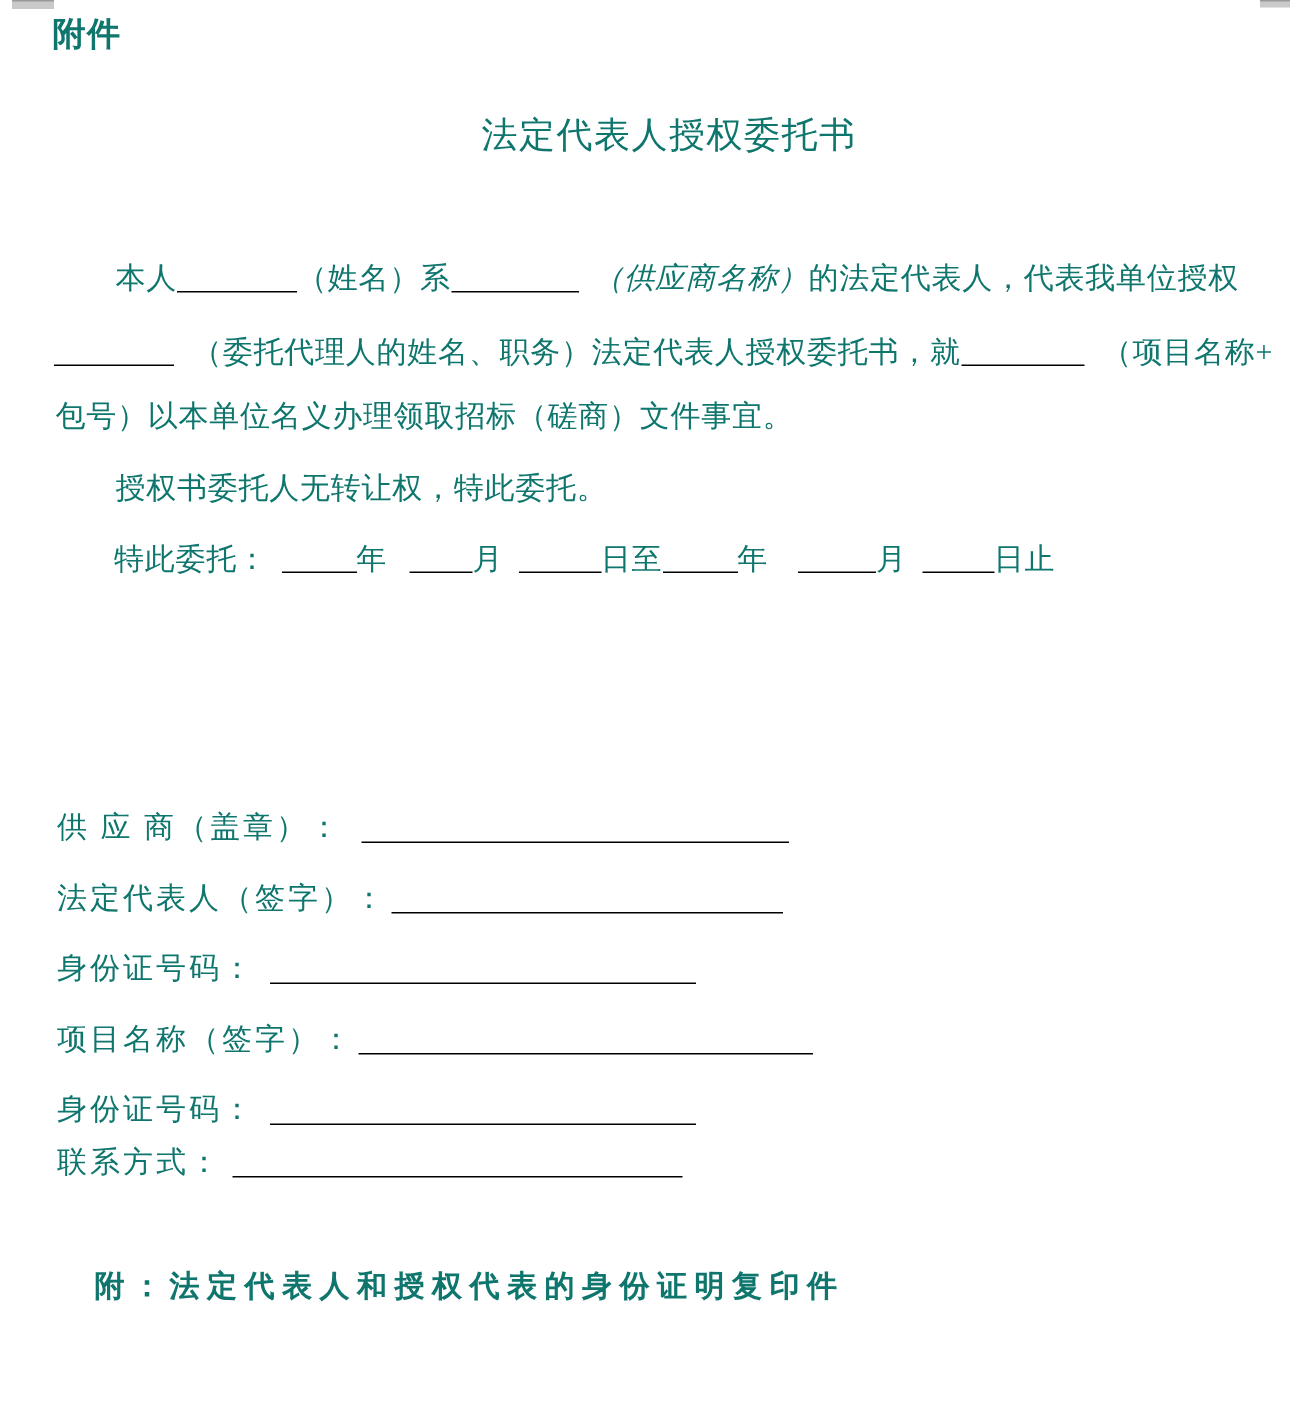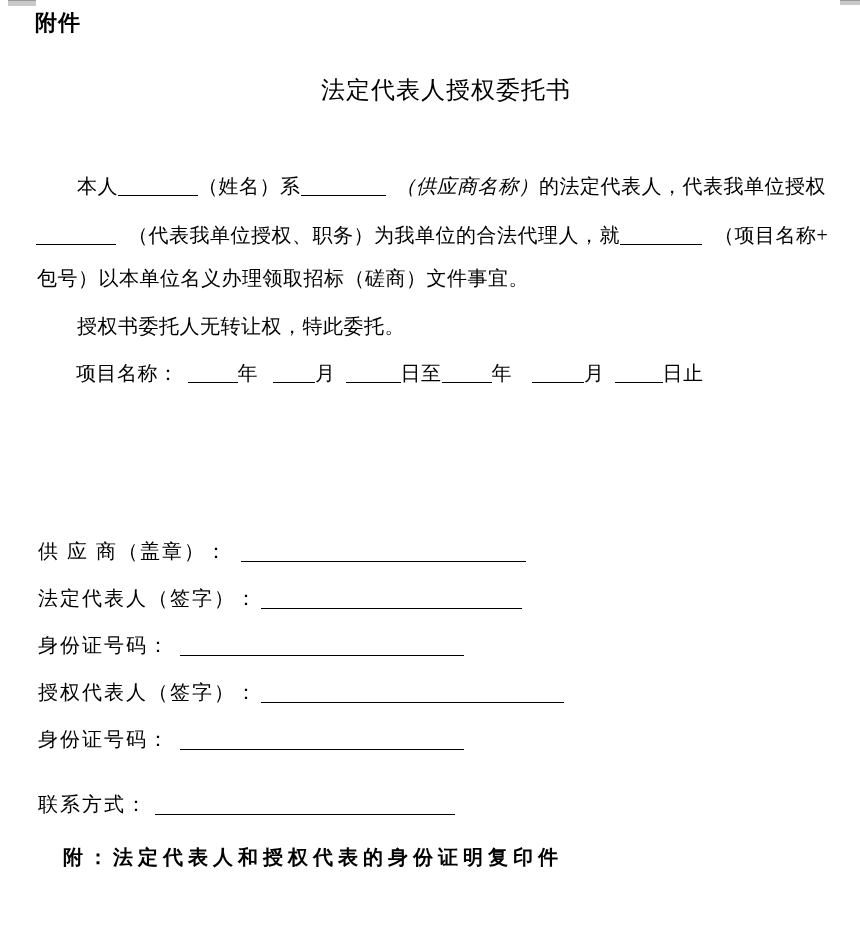--- a/index.html
+++ b/index.html
@@ -1,20 +1,20 @@
 <!DOCTYPE html>
 <html lang="zh"><head>
 <meta charset="utf-8">
 <style>
   html,body{margin:0;padding:0;background:#ffffff;}
   .page{
     position:relative;
     width:860px;height:945px;
     background:#ffffff;
-    color:#000000;
+    color:#0f766e;
     font-family:"Liberation Serif","DejaVu Serif",serif;
     overflow:hidden;
   }
   .artifact{position:absolute;top:0;height:5px;background:#c9c9c9;border-top:1px solid #9a9a9a;}
   .artifact-left{left:8px;width:28px;}
   .artifact-right{left:840px;width:20px;height:4px;}
 
   .att{position:absolute;left:35px;top:8px;font-size:22px;font-weight:bold;letter-spacing:1px;}
   .title{position:absolute;left:0;top:58px;width:100%;margin:16px;text-align:center;
          font-size:24px;font-weight:normal;letter-spacing:1px;}
@@ -28,21 +28,21 @@
   .italic{font-style:italic;}
 
   .blank{display:inline-block;border-bottom:1.5px solid #000;height:14px;vertical-align:-3px;}
   .w80{width:80px}.w85{width:85px}.w82{width:82px}
   .w50{width:50px}.w42{width:42px}.w55{width:55px}.w48{width:48px}.w52{width:52px}
   .mr10{margin-right:10px}.mr12{margin-right:12px}
   .g9{margin-left:9px}.g15{margin-left:15px}.g10{margin-left:10px}.g20{margin-left:20px}.g0{margin-left:0}
 
   .sig{position:absolute;left:38px;white-space:nowrap;font-size:20px;letter-spacing:2px;margin-top:36px;}
   .sig .blank{height:16px;vertical-align:-4px;}
-  .s1{top:502px}.s2{top:549px}.s3{top:596px}.s4{top:643px}.s5{top:690px}.s6{top:755px}.s7{top:784px}
+  .s1{top:502px}.s2{top:549px}.s3{top:596px}.s4{top:643px}.s5{top:690px}.s6{top:725px}.s7{top:784px}
   .bw285{width:285px;margin-left:13px}
   .bw261{width:261px;margin-left:3px}
   .bw284{width:284px;margin-left:10px}
   .bw303{width:303px;margin-left:3px}
   .bw300{width:300px;margin-left:7px}
   .bw302{width:302px;margin-left:7px}
 
   .footer{position:absolute;left:35px;top:844px;font-size:20px;font-weight:bold;
           letter-spacing:5px;white-space:nowrap;margin-left:28px;}
 </style>
@@ -56,45 +56,45 @@
 
   <div class="att">附件</div>
 
   <h1 class="title">法定代表人授权委托书</h1>
 
   <div class="line l1">
     <span>本人</span><span class="blank w80"></span><span>（姓名）系</span><span class="blank w85 mr10"></span><span class="italic">（供应商名称）</span><span>的法定代表人，代表我单位授权</span>
   </div>
 
   <div class="line l2">
-    <span class="blank w80 mr12"></span><span>（代表我单位授权、职务）为我单位的合法代理人，就</span><span class="blank w82 mr12"></span><span>（项目名称+</span>
+    <span class="blank w80 mr12"></span><span>（委托代理人的姓名、职务）法定代表人授权委托书，就</span><span class="blank w82 mr12"></span><span>（项目名称+</span>
   </div>
 
   <div class="line l3">包号）以本单位名义办理领取招标（磋商）文件事宜。</div>
 
   <div class="line l4">授权书委托人无转让权，特此委托。</div>
 
   <div class="line ldate">
-    <span>项目名称：</span><span class="blank w50 g9"></span><span>年</span><span class="blank w42 g15"></span><span>月</span><span class="blank w55 g10"></span><span>日至</span><span class="blank w50 g0"></span><span>年</span><span class="blank w52 g20"></span><span>月</span><span class="blank w48 g10"></span><span>日止</span>
+    <span>特此委托：</span><span class="blank w50 g9"></span><span>年</span><span class="blank w42 g15"></span><span>月</span><span class="blank w55 g10"></span><span>日至</span><span class="blank w50 g0"></span><span>年</span><span class="blank w52 g20"></span><span>月</span><span class="blank w48 g10"></span><span>日止</span>
   </div>
 
   <div class="sig s1">
     <span>供 应 商（盖章）：</span><span class="blank bw285"></span>
   </div>
 
   <div class="sig s2">
     <span>法定代表人（签字）：</span><span class="blank bw261"></span>
   </div>
 
   <div class="sig s3">
     <span>身份证号码：</span><span class="blank bw284"></span>
   </div>
 
   <div class="sig s4">
-    <span>授权代表人（签字）：</span><span class="blank bw303"></span>
+    <span>项目名称（签字）：</span><span class="blank bw303"></span>
   </div>
 
   <div class="sig s5">
     <span>身份证号码：</span><span class="blank bw284"></span>
   </div>
 
   <div class="sig s6">
     <span>联系方式：</span><span class="blank bw300"></span>
   </div>
 

